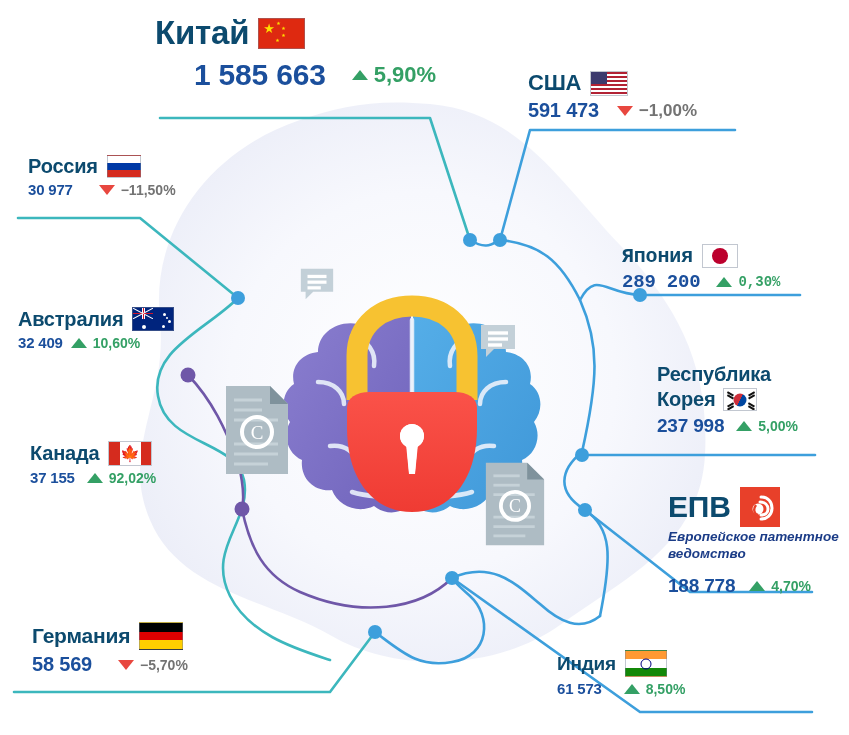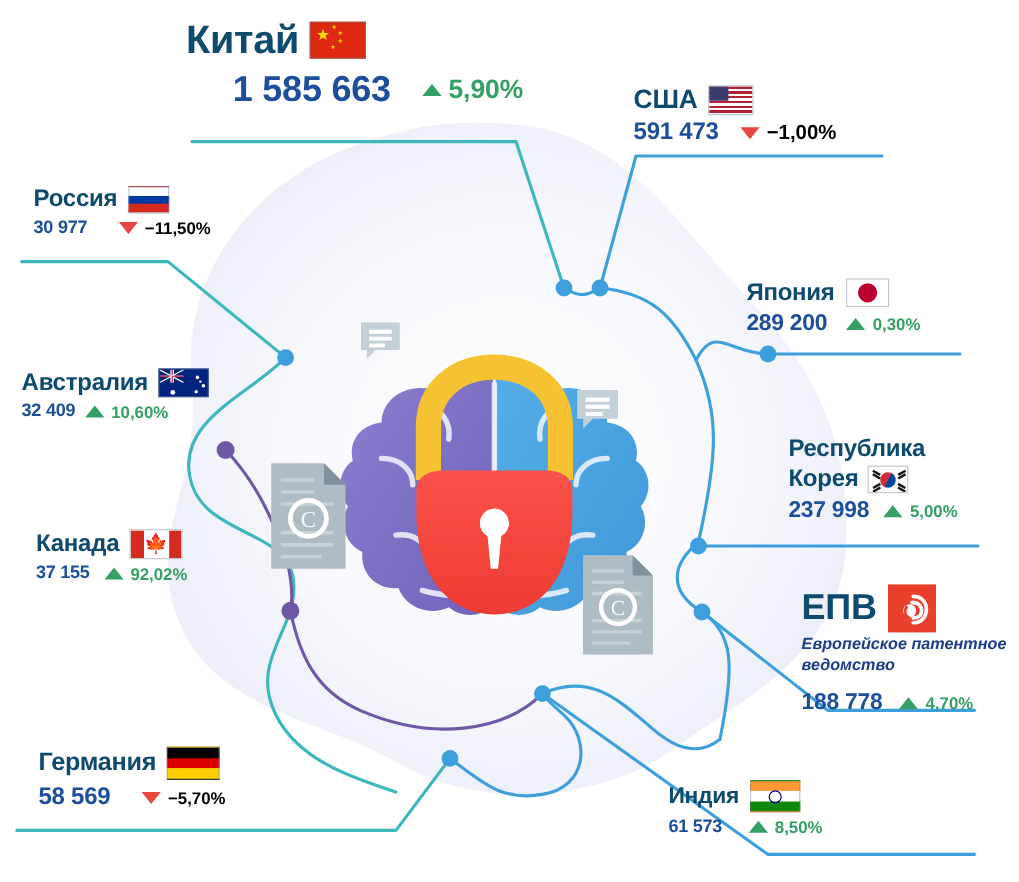--- a/index.html
+++ b/index.html
@@ -15,21 +15,21 @@
   .block{position:absolute;}
   .row1{display:flex;align-items:center;gap:9px;white-space:nowrap;}
   .cname{color:#0c4a6e;font-weight:700;letter-spacing:-0.2px;}
   .row2{display:flex;align-items:center;white-space:nowrap;margin-top:3px;}
   .cval{color:#1b4f9c;font-weight:700;letter-spacing:-0.2px;}
   .delta{display:flex;align-items:center;gap:6px;font-weight:700;}
   .tri{width:0;height:0;}
   .tri.up{border-left:8px solid transparent;border-right:8px solid transparent;border-bottom:10px solid #34a065;}
   .tri.down{border-left:8px solid transparent;border-right:8px solid transparent;border-top:10px solid #e8473f;}
   .up-txt{color:#34a065;}
-  .down-txt{color:#000000;}
+  .down-txt{color:#737373;}
   .subname{color:#1b3c87;font-style:italic;font-weight:600;font-size:13.5px;line-height:1.25;margin-top:2px;}
 
   .flag{display:inline-block;box-sizing:border-box;position:relative;overflow:hidden;
         border:1px solid rgba(120,130,150,.45);flex:0 0 auto;background:#fff;}
 
   
   .fl-cn{background:#de2910;}
   .fl-cn .st{position:absolute;color:#ffde00;line-height:1;}
   .fl-us{background:#fff;}
   .fl-us .stripes{position:absolute;inset:0;
@@ -75,21 +75,21 @@
   #blk-usa .cval{font-size:20px;}
   #blk-usa .row2{gap:18px;}
   #blk-usa .delta{font-size:17px;}
 
   #blk-russia{left:28px;top:155px;}
   #blk-russia .cname{font-size:20px;}
   #blk-russia .cval{font-size:15px;}
   #blk-russia .row2{gap:26px;}
   #blk-russia .delta{font-size:14px;}
 
-  #blk-japan{left:622px;top:232px;}
+  #blk-japan{left:622px;top:244px;font-family:Liberation Mono, monospace;}
   #blk-japan .cname{font-size:20px;}
   #blk-japan .cval{font-size:19px;}
   #blk-japan .row2{gap:16px;}
   #blk-japan .delta{font-size:14px;}
 
   #blk-australia{left:18px;top:307px;}
   #blk-australia .cname{font-size:20px;}
   #blk-australia .cval{font-size:15px;}
   #blk-australia .row2{gap:8px;}
   #blk-australia .delta{font-size:14px;}

